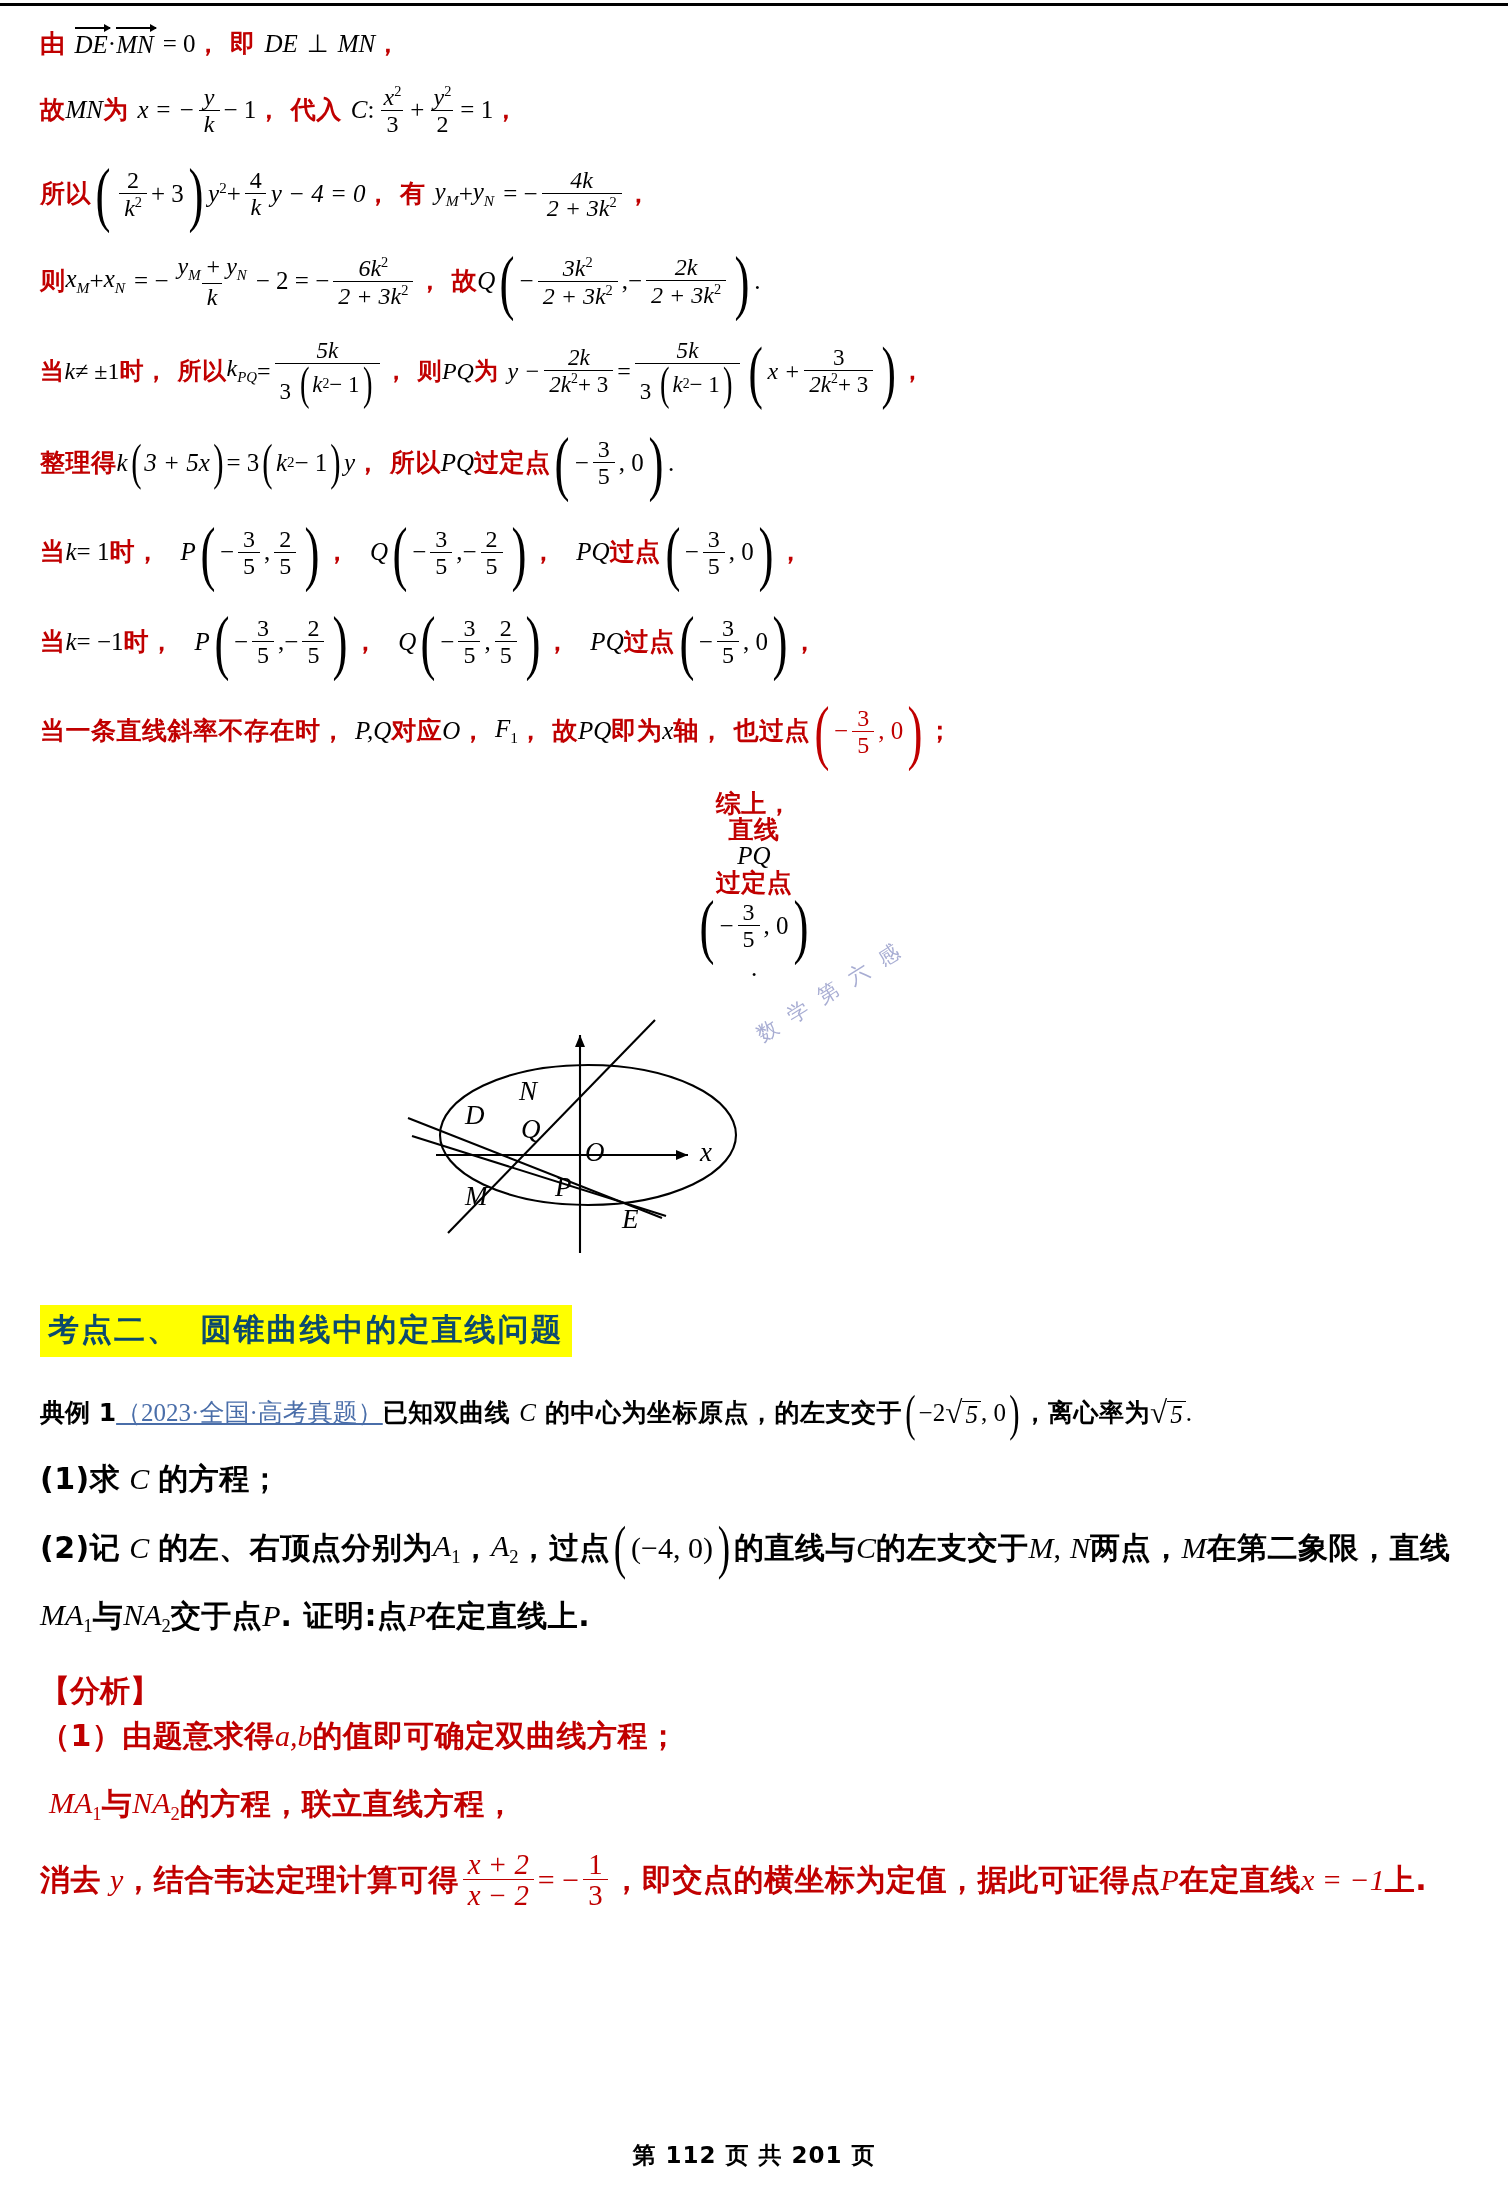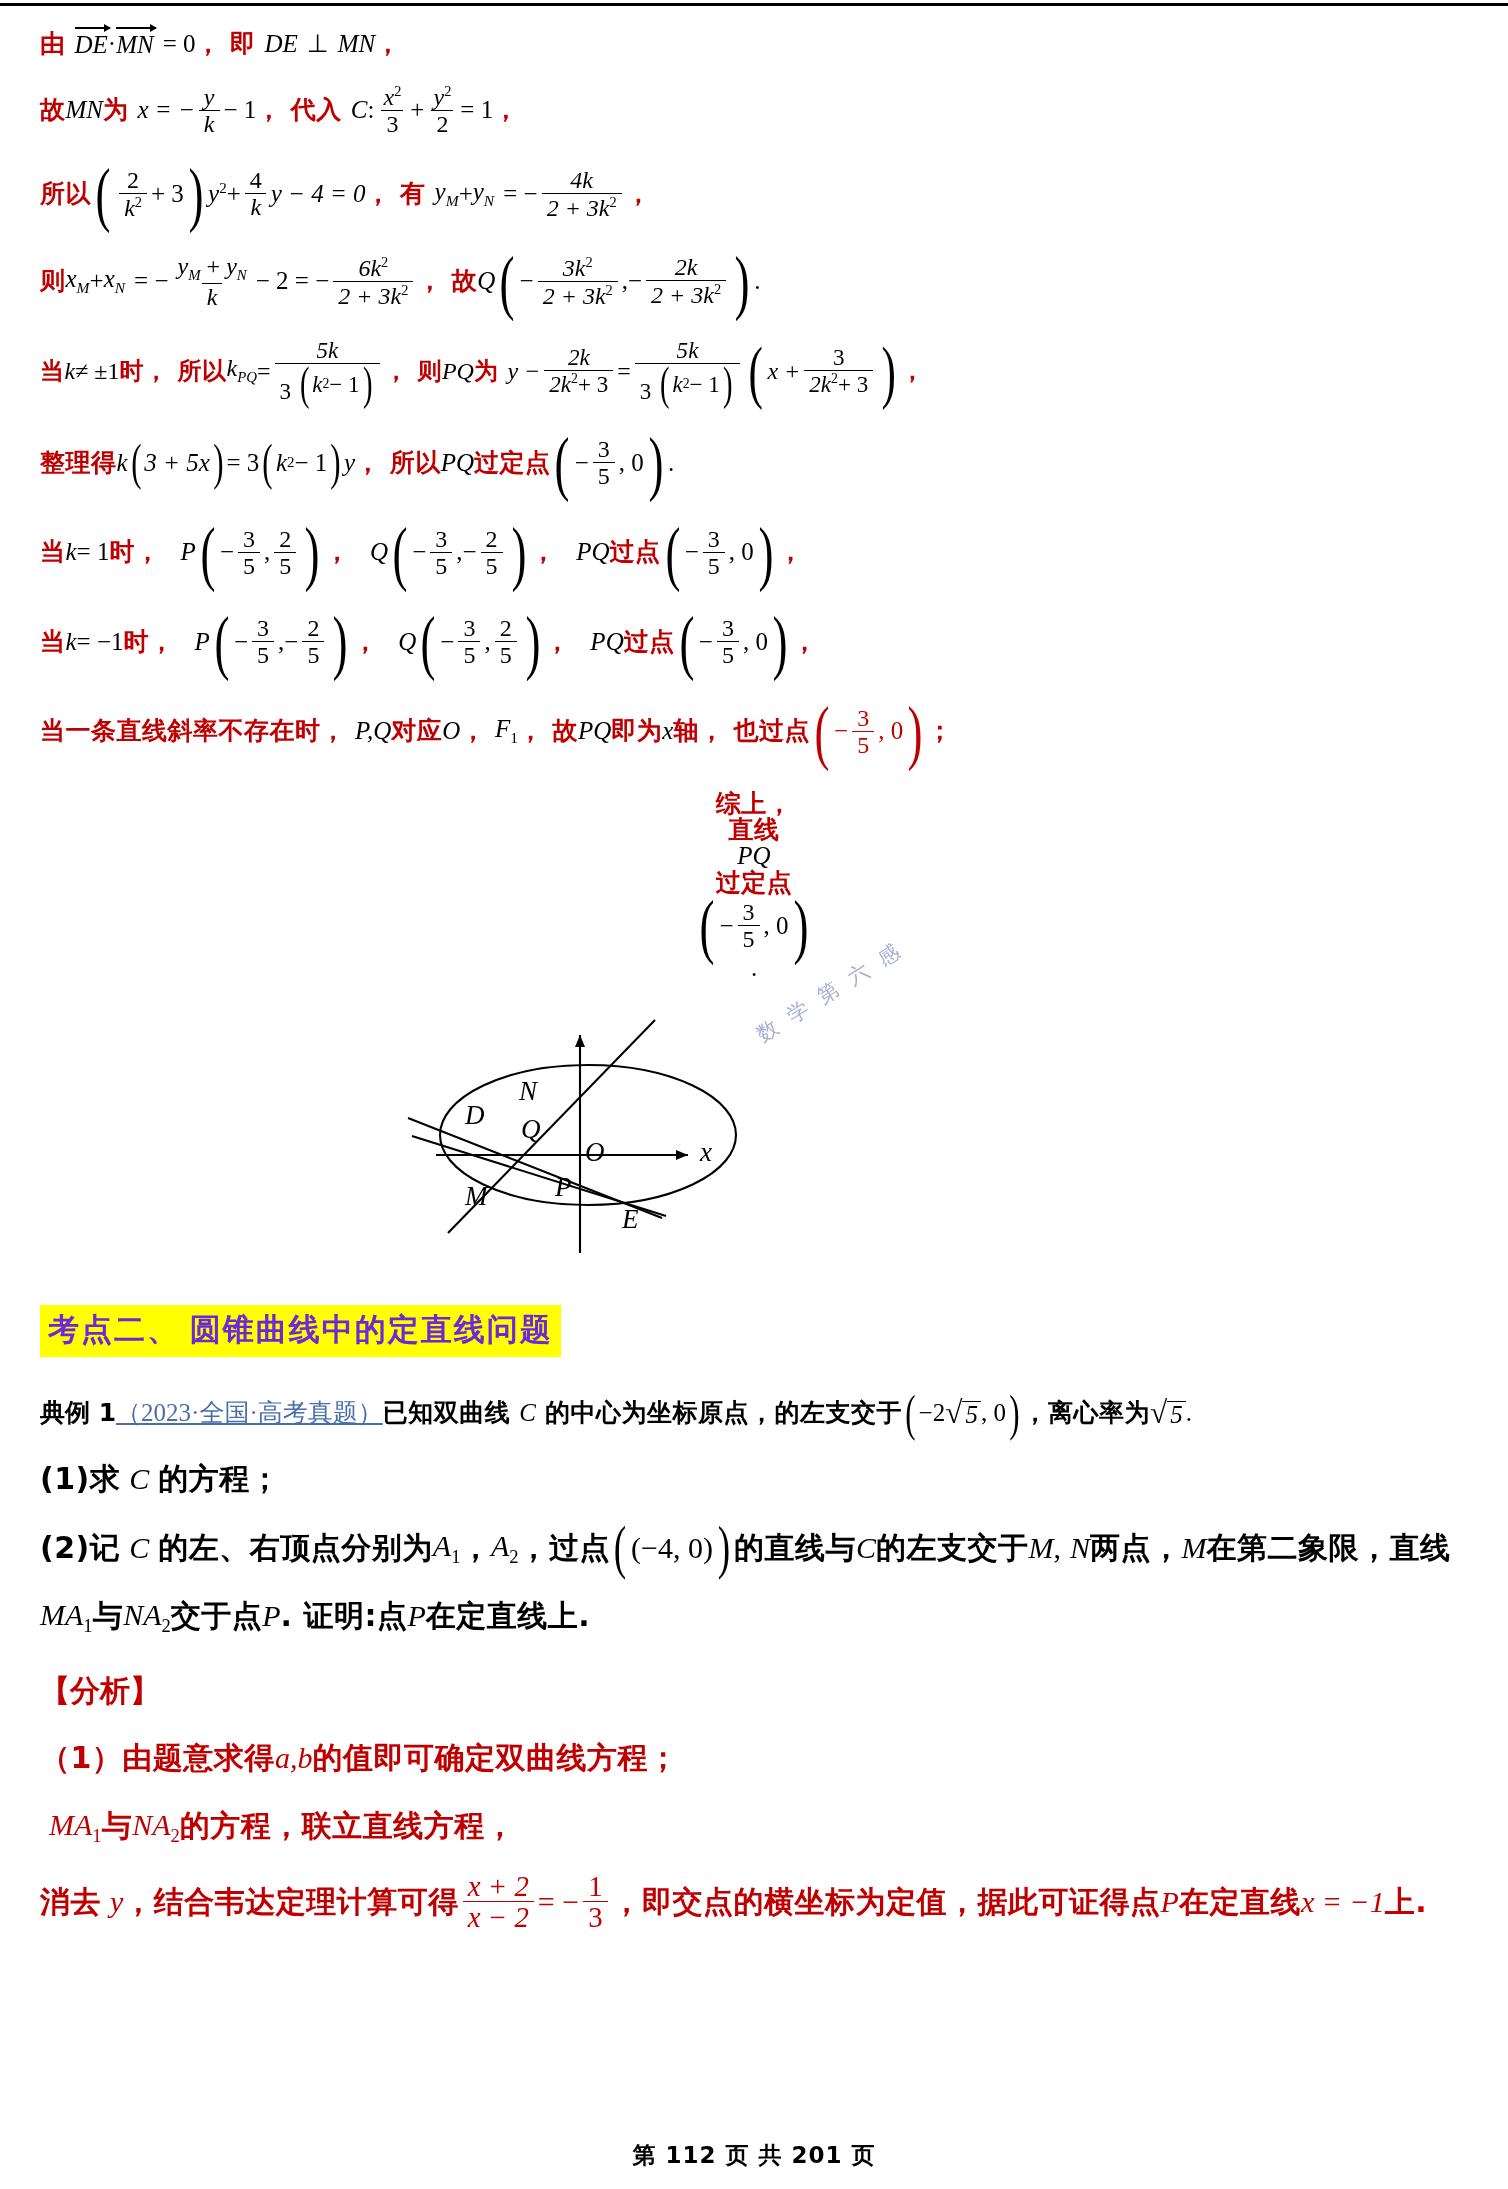--- a/index.html
+++ b/index.html
@@ -85,22 +85,22 @@
   }
 
   .sqrt{display:inline-flex;align-items:flex-start;}
   .sqrt .rad{font-size:1.25em;line-height:.95;}
   .sqrt .rbody{border-top:1.6px solid currentColor;padding:0 3px;margin-top:3px;font-style:italic;}
 
   
   .kaodian{
     display:inline-block;
     background:#ffff00;
-    color:#6d28d9;
-    font-family:Liberation Serif, serif;
+    color:#0c4a6e;
+    font-family:Liberation Mono, monospace;
     font-weight:bold;
     font-size:31px;
     padding:4px 8px 6px 8px;
     letter-spacing:2px;
   }
   .bold-cn{font-family:"DejaVu Sans","Liberation Sans",sans-serif;font-weight:bold;}
   .body-line{
     font-size:30px;
     line-height:1.5;
     white-space:nowrap;
@@ -631,21 +631,21 @@
     <span class="blk mi">P</span>
     <span class="cn blk">. 证明:点</span>
     <span class="blk mi">P</span>
     <span class="cn blk">在定直线上.</span>
   </div>
 
   <div class="body-line red" style="margin-top:28px;">
     <span class="bold-cn">【分析】</span>
   </div>
 
-  <div class="body-line red" style="margin-top:22px;">
+  <div class="body-line red" style="">
     <span class="cn">（1）由题意求得</span>
     <span class="mi" style="font-weight:400;">a,b</span>
     <span class="cn">的值即可确定双曲线方程；</span>
   </div>
 
   <div class="body-line red" style="margin-top:22px;">
     <span class="sp"></span>
     <span><span class="mi">MA</span><sub class="sbn">1</sub></span>
     <span class="cn">与</span>
     <span><span class="mi">NA</span><sub class="sbn">2</sub></span>

